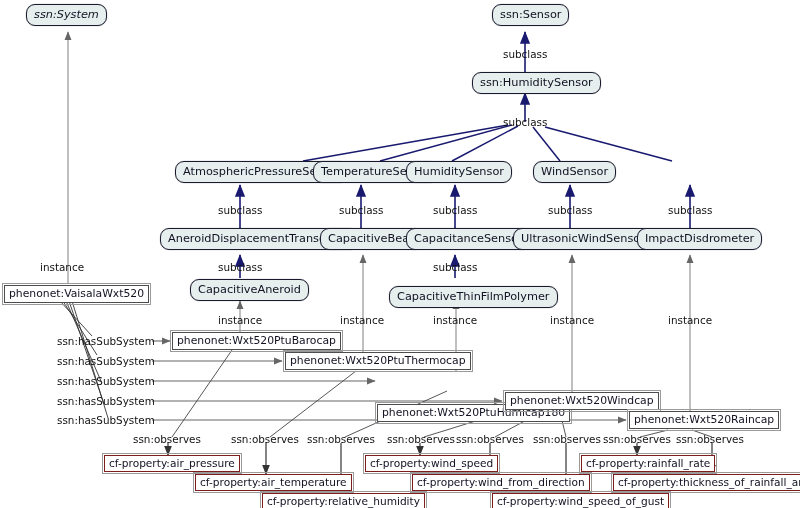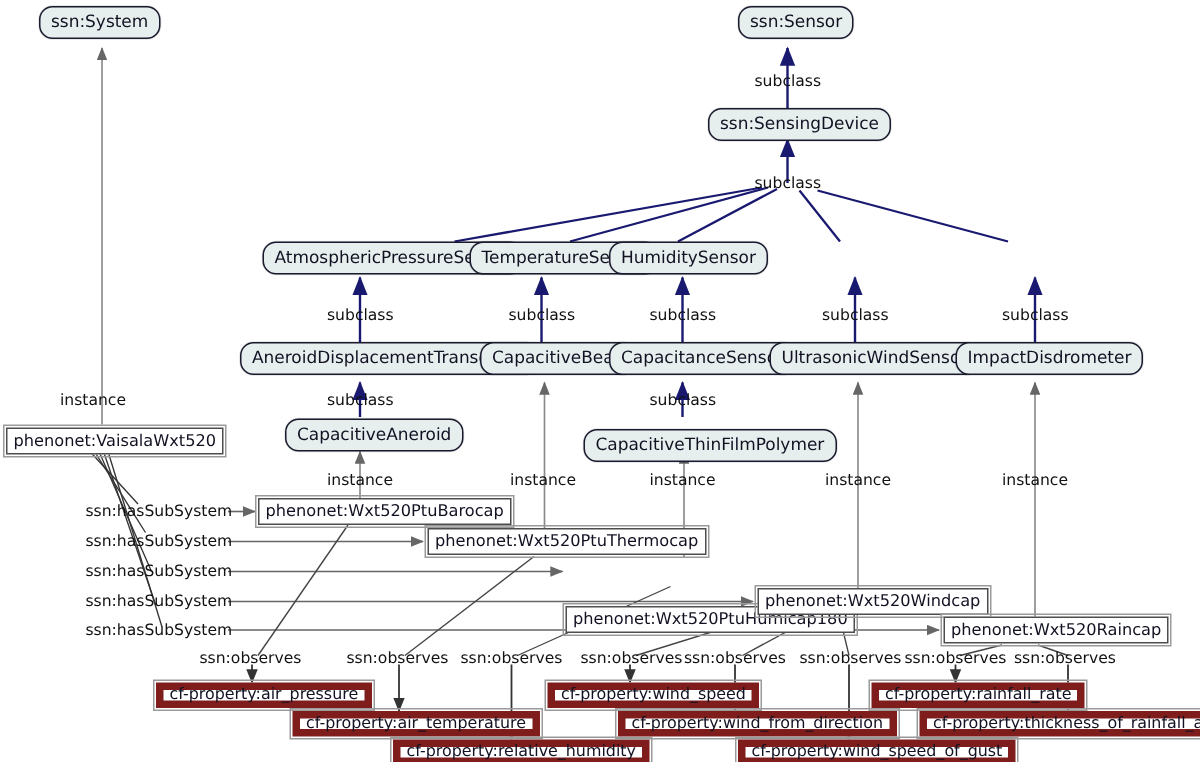--- a/index.html
+++ b/index.html
@@ -47,21 +47,21 @@
     outline:1px solid #9a9a9a;
     outline-offset:1px;
     height:18px;
     font-size:10.8px;
     color:#111122;
     padding:0 4px;
   }
   
   .prop{
     background:#ffffff;
-    border:5px solid #7f1d1d;
+    border:1px solid #7f1d1d;
     outline:1px solid #9a9a9a;
     outline-offset:1px;
     height:17px;
     font-size:10.6px;
     color:#111122;
     padding:0 4px;
   }
   .edge-label{
     position:absolute;
     font-size:10.4px;
@@ -170,32 +170,33 @@
       <line x1="266" y1="443" x2="266" y2="474" stroke="#333333" stroke-width="1.2" marker-end="url(#arrDark)"></line>
       <line x1="341" y1="443" x2="341" y2="493" stroke="#333333" stroke-width="1.2" marker-end="url(#arrDark)"></line>
       <line x1="420" y1="443" x2="420" y2="455" stroke="#333333" stroke-width="1.2" marker-end="url(#arrDark)"></line>
       <line x1="490" y1="443" x2="490" y2="474" stroke="#333333" stroke-width="1.2" marker-end="url(#arrDark)"></line>
       <line x1="566" y1="443" x2="566" y2="493" stroke="#333333" stroke-width="1.2" marker-end="url(#arrDark)"></line>
       <line x1="637" y1="443" x2="637" y2="455" stroke="#333333" stroke-width="1.2" marker-end="url(#arrDark)"></line>
       <line x1="712" y1="443" x2="712" y2="474" stroke="#333333" stroke-width="1.2" marker-end="url(#arrDark)"></line>
     </g>
   </svg>
 
-  <div class="node cls" style="left:26px;top:4px;">ssn:System</div>
+  <div class="node cls" style="left:26px;top:4px;font-style:italic;">ssn:System</div>
 
   <div class="node cls" style="left:492px;top:4px;">ssn:Sensor</div>
 
-  <div class="node cls" style="left:472px;top:72px;">ssn:SensingDevice</div>
+  <div class="node cls" style="left:472px;top:72px;">ssn:HumiditySensor</div>
 
   <div class="node cls" style="left:175px;top:161px;">AtmosphericPressureSensor</div>
 
   <div class="node cls" style="left:313px;top:161px;">TemperatureSensor</div>
 
   <div class="node cls" style="left:406px;top:161px;">HumiditySensor</div>
 
+  <div class="node cls" style="left:533px;top:161px;">WindSensor</div>
 
 
   <div class="node cls" style="left:160px;top:228px;">AneroidDisplacementTransducer</div>
 
   <div class="node cls" style="left:320px;top:228px;">CapacitiveBead</div>
 
   <div class="node cls" style="left:406px;top:228px;">CapacitanceSensor</div>
 
   <div class="node cls" style="left:513px;top:228px;">UltrasonicWindSensor</div>
 

